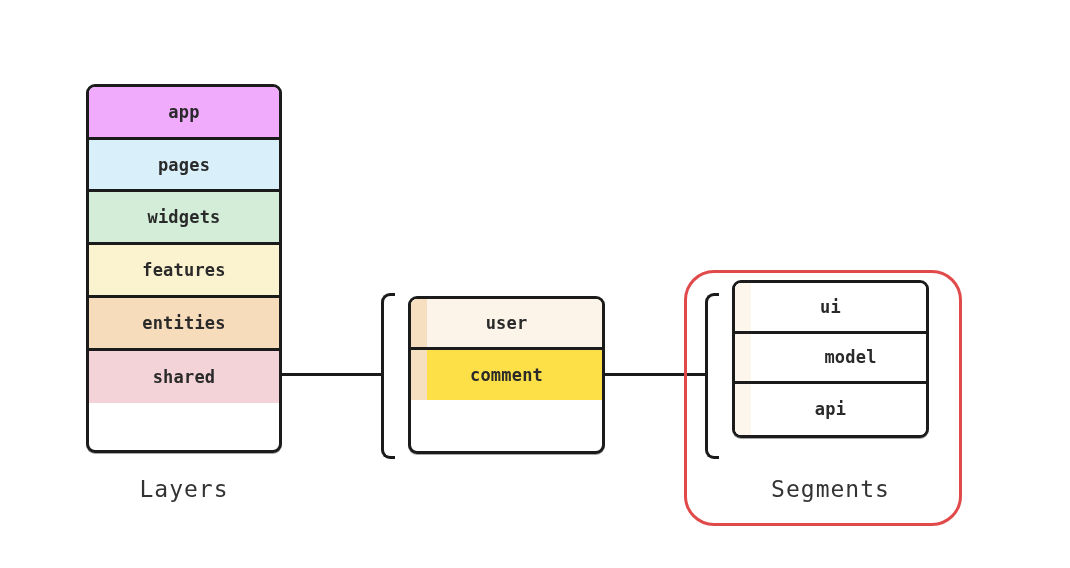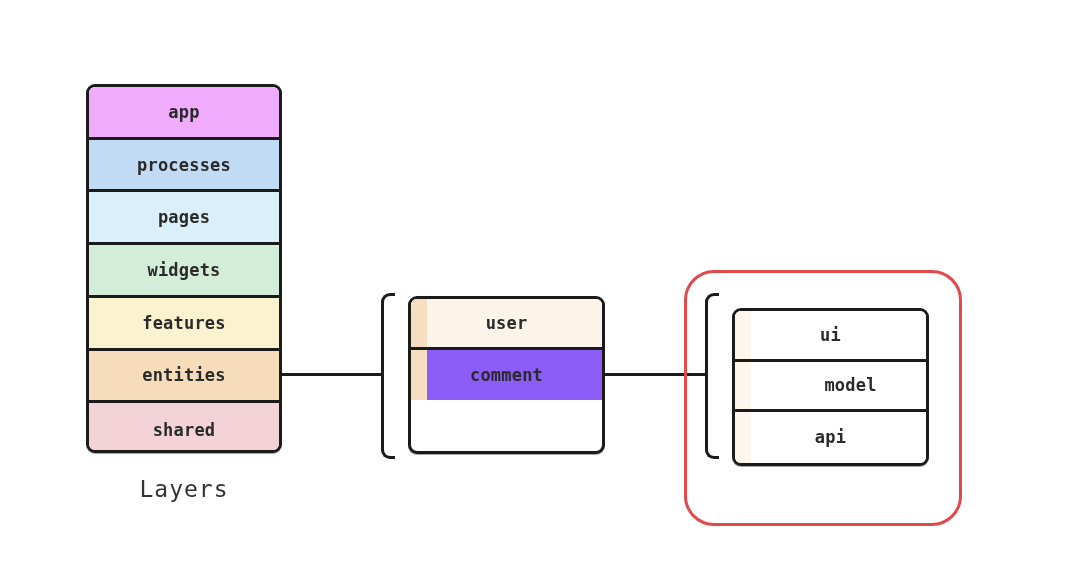--- a/index.html
+++ b/index.html
@@ -69,21 +69,21 @@
     top: 296px;
     width: 197px;
     height: 158px;
   }
   #slices-stack .row { height: 50.6px; }
   #slices-stack .row.striped::before { background: #F6DFC0; }
 
   
   #segments-stack {
     left: 732px;
-    top: 308px;
+    top: 280px;
     width: 197px;
     height: 158px;
   }
   #segments-stack .row { height: 50.6px; }
   #segments-stack .row.striped::before { background: #FCF6EC; }
 
   
   .bracket {
     position: absolute;
     box-sizing: border-box;
@@ -135,23 +135,20 @@
 </style>
 </head>
 <body>
 
 <div class="stage">
 
   <div class="stack" id="layers-stack">
     <div class="row" style="background: #f0abfc;">
       <span>app</span>
     </div>
-    <div class="row" style="background: rgb(194, 219, 245);">
-      <span>processes</span>
-    </div>
     <div class="row" style="background: rgb(217, 240, 251);">
       <span>pages</span>
     </div>
     <div class="row" style="background: rgb(211, 237, 217);">
       <span>widgets</span>
     </div>
     <div class="row" style="background: rgb(251, 243, 207);">
       <span>features</span>
     </div>
     <div class="row" style="background: rgb(247, 220, 188);">
@@ -165,21 +162,21 @@
   <div class="caption" id="caption-layers">Layers</div>
 
   <div class="connector" id="connector-layers-slices"></div>
 
   <div class="bracket" id="bracket-slices"></div>
 
   <div class="stack" id="slices-stack">
     <div class="row striped" style="background: rgb(252, 243, 233); --stripe: #F6DFC0;">
       <span>user</span>
     </div>
-    <div class="row striped" style="background: #8b5cf6; --stripe: #F6DFC0;">
+    <div class="row striped" style="background: #fde047; --stripe: #F6DFC0;">
       <span>comment</span>
     </div>
   </div>
 
 
   <div class="connector" id="connector-slices-segments"></div>
 
   <div class="bracket" id="bracket-segments"></div>
 
   <div class="stack" id="segments-stack">
@@ -187,16 +184,17 @@
       <span>ui</span>
     </div>
     <div class="row striped" style="background: rgb(255, 255, 255); padding-left: 40px; --stripe: #FCF6EC;">
       <span>model</span>
     </div>
     <div class="row striped" style="background: rgb(255, 255, 255); --stripe: #FCF6EC;">
       <span>api</span>
     </div>
   </div>
 
+  <div class="caption" id="caption-segments">Segments</div>
 
   <div id="segments-highlight" style="border-color: rgb(224, 74, 74);"></div>
 
 </div>
 
 </body></html>

